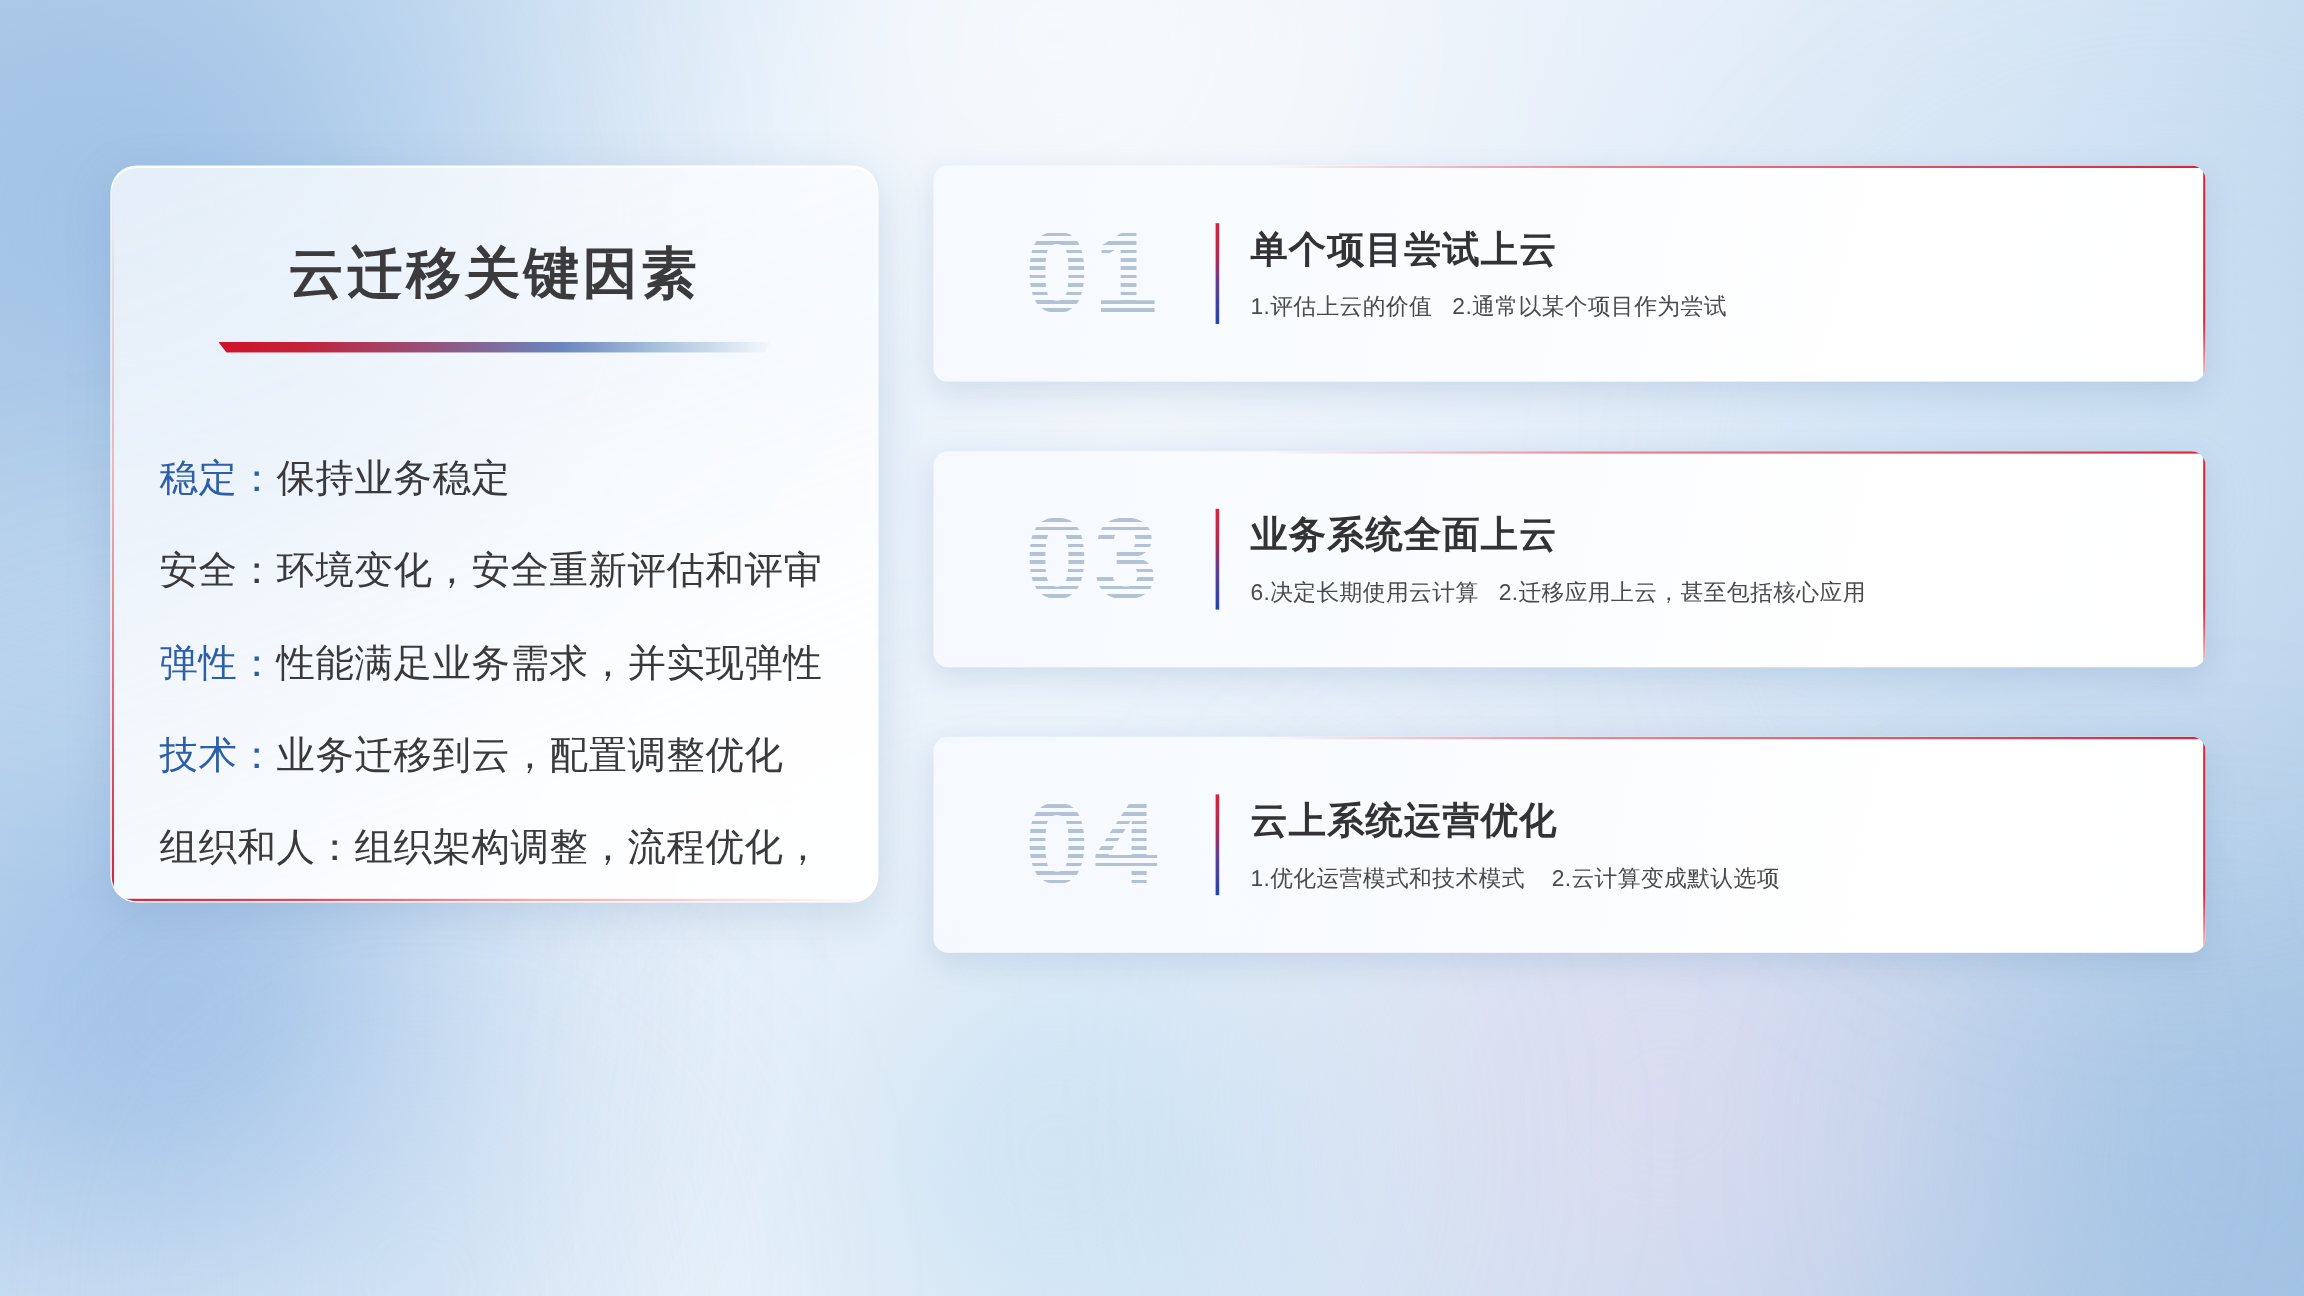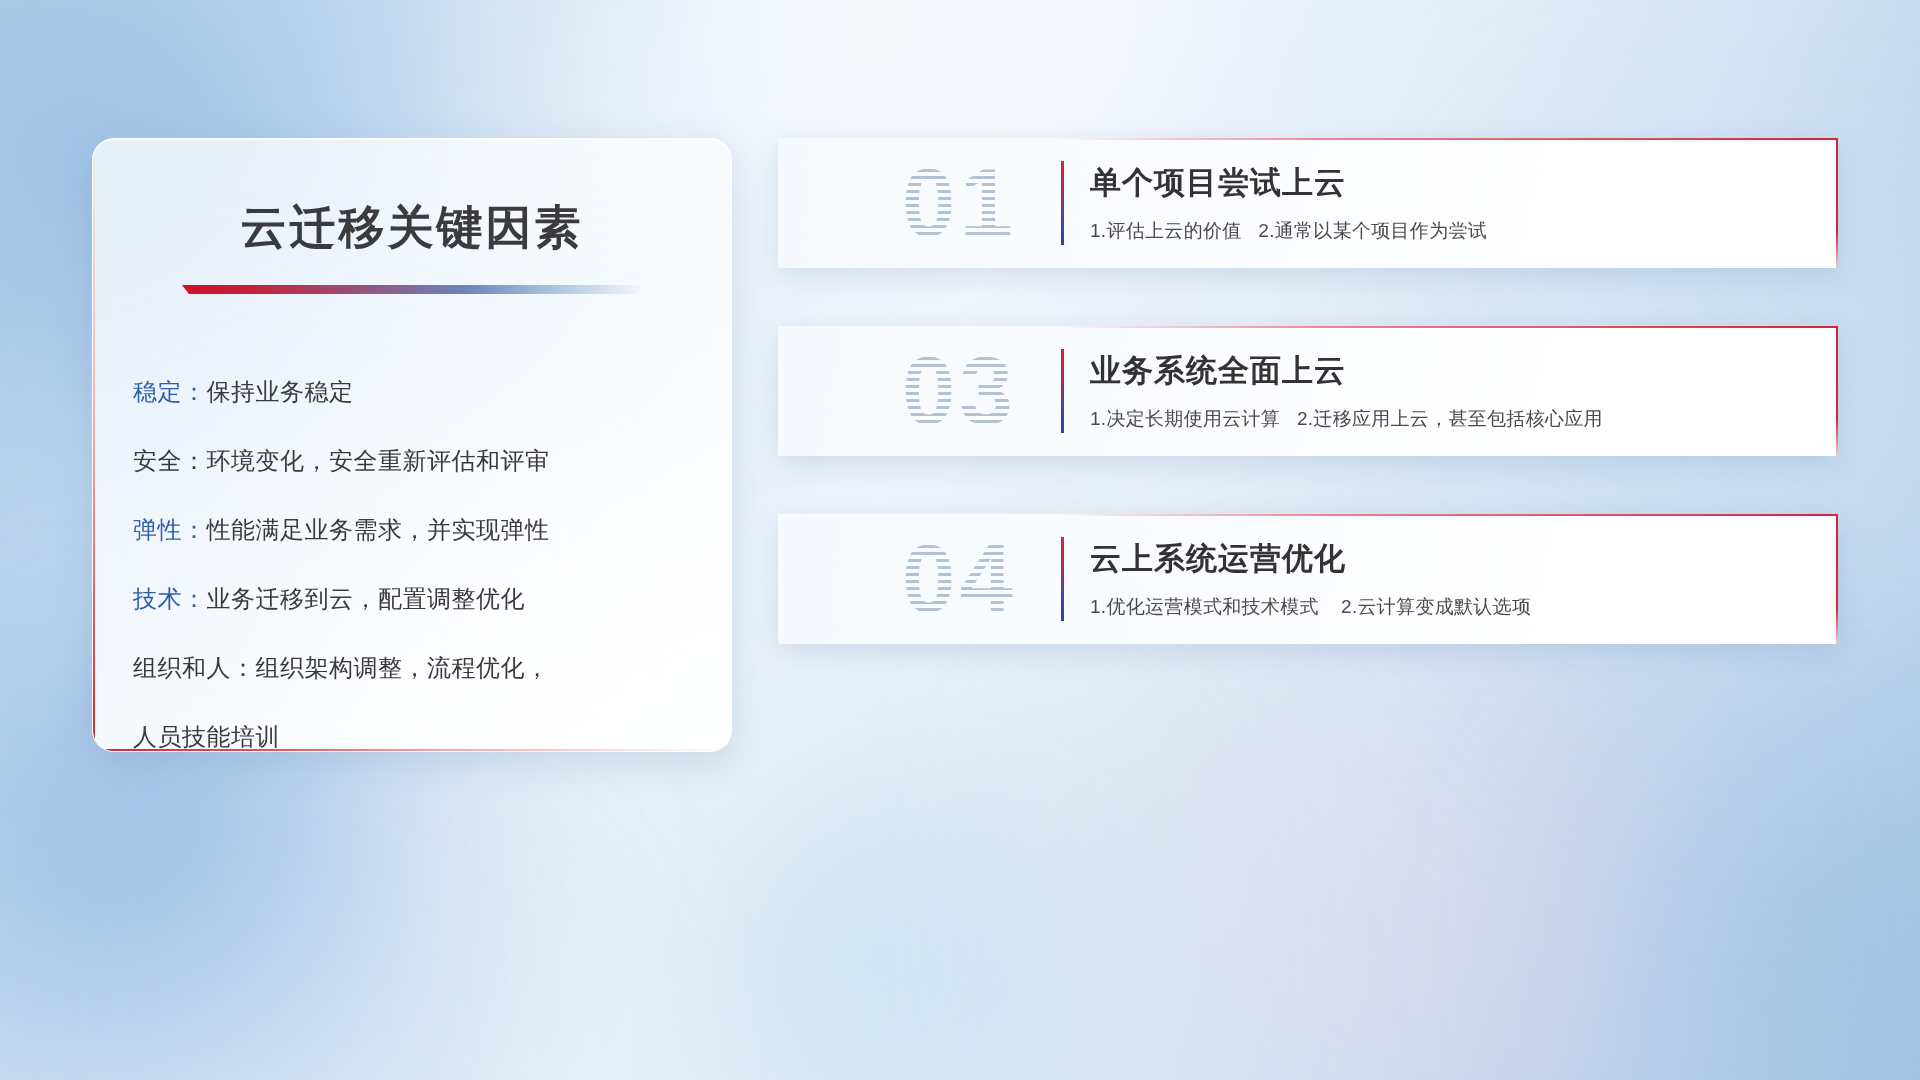--- a/index.html
+++ b/index.html
@@ -72,41 +72,40 @@
     font-size:46px; font-weight:bold; letter-spacing:3px; color:#3b3b3d;
   }
   #title-rule {
     margin:26px auto 0; width:460px; height:9px;
     clip-path:polygon(0 0,100% 0,99% 100%,1.5% 100%);
     background:linear-gradient(90deg,#cf1228 0%,#c3233c 16%,#8e5a86 42%,#6a86bd 62%,#a9c2de 80%,rgba(235,242,250,.25) 100%);
     box-shadow:0 1px 2px rgba(140,60,70,.18);
   }
   #factor-list { margin:88px 0 0 40px; }
   .factor-row {
-    font-size:24px; line-height:1.0; color:#3a3a3c;
-    margin-bottom:45px; white-space:nowrap; letter-spacing:.5px;font-family:Liberation Mono, monospace;
+    font-size:32px; line-height:1.0; color:#3a3a3c;
+    margin-bottom:45px; white-space:nowrap; letter-spacing:.5px;
   }
   .factor-row:last-child { margin-bottom:0; }
   .factor-key { color:#2d5ea8; }
   .factor-key.plain { color:#3a3a3c; }
   .factor-val { color:#3a3a3c; }
 
   
   #steps { position:absolute; left:778px; top:138px; width:1060px; }
   .step-card {
-    position:relative; height:130px; margin-bottom:58px;
-    border-radius:0;
+    position:relative; height:180px; margin-bottom:58px;
+    border-radius:12px;
     background:linear-gradient(105deg,
         rgba(246,250,254,.92) 0%,
         rgba(250,252,255,.95) 35%,
         rgba(255,255,255,.99) 72%,
         rgba(255,255,255,1) 100%);
     box-shadow:0 8px 26px rgba(95,130,175,.20);
     overflow:hidden;
-    padding-left:48px;
   }
   .step-card:last-child { margin-bottom:0; }
   .card-edge-top {
     position:absolute; right:0; top:0; height:2px; width:74%;
     background:linear-gradient(90deg,rgba(214,36,58,0) 0%,rgba(214,36,58,.55) 35%,#d6243a 100%);
   }
   .card-edge-right {
     position:absolute; right:0; top:0; bottom:0; width:2px;
     background:linear-gradient(180deg,#d6243a 0%,#d6243a 72%,rgba(214,36,58,.25) 100%);
   }
@@ -191,21 +190,21 @@
         </div>
       </article>
       <article class="step-card">
         <div class="card-edge-top"></div>
         <div class="card-edge-right"></div>
         <div class="card-inner">
           <div style="position: relative; flex: 0 0 auto;"><div class="step-number">03</div><span class="tint-red" style="left: 34px; top: 46px; width: 34px;"></span><span class="tint-blue" style="left: 120px; top: 84px; width: 34px;"></span><span class="tint-red" style="left: 56px; top: 122px; width: 34px;"></span><span class="tint-blue" style="left: 90px; top: 150px; width: 34px;"></span></div>
           <div class="step-divider"></div>
           <div class="step-text">
             <div class="step-title">业务系统全面上云</div>
-            <div class="step-desc">1.决定长期使用云计算   2.迁移应用上云，甚至包括核心应用</div>
+            <div class="step-desc">6.决定长期使用云计算   2.迁移应用上云，甚至包括核心应用</div>
           </div>
         </div>
       </article>
       <article class="step-card">
         <div class="card-edge-top"></div>
         <div class="card-edge-right"></div>
         <div class="card-inner">
           <div style="position: relative; flex: 0 0 auto;"><div class="step-number">04</div><span class="tint-red" style="left: 34px; top: 46px; width: 34px;"></span><span class="tint-blue" style="left: 120px; top: 84px; width: 34px;"></span><span class="tint-red" style="left: 56px; top: 122px; width: 34px;"></span><span class="tint-blue" style="left: 90px; top: 150px; width: 34px;"></span></div>
           <div class="step-divider"></div>
           <div class="step-text">

